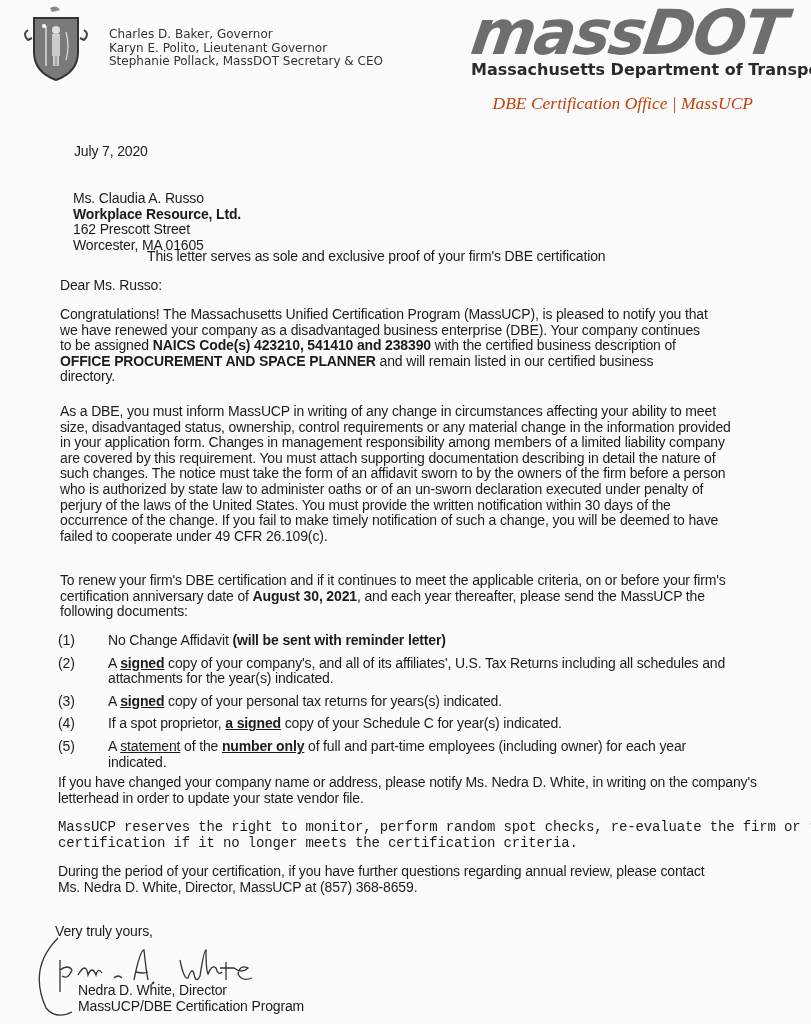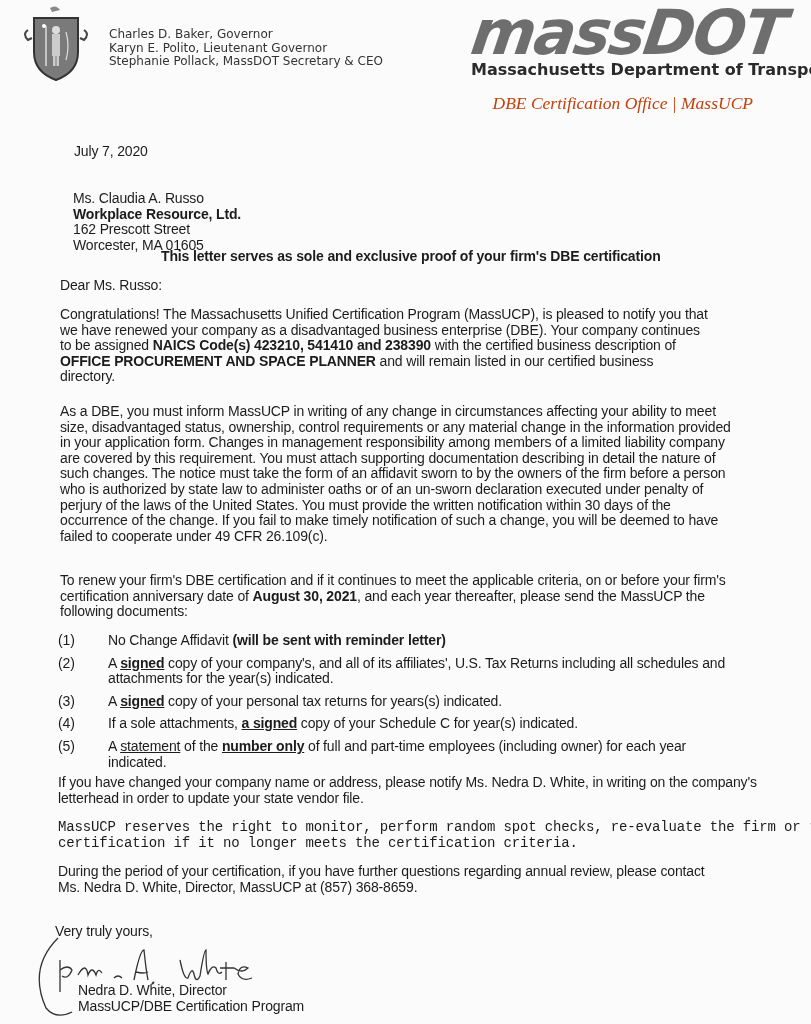--- a/index.html
+++ b/index.html
@@ -16,21 +16,21 @@
   .logo { position: absolute; left: 470px; top: 2px; width: 300px; }
   .logo-word { font-family: "DejaVu Sans", sans-serif; font-style: italic; font-weight: bold; font-size: 62px; color: #6e6e6e; letter-spacing: -2px; line-height: 62px; margin-left: 2px; transform: skewX(-8deg); }
   .logo-sub { font-family: "DejaVu Sans", sans-serif; font-weight: bold; font-size: 16px; color: #2a2a2a; margin-top: -4px; margin-left: 1px; white-space: nowrap; }
   .office { position: absolute; right: 58px; top: 93px; font-family: "Liberation Serif", serif; font-style: italic; font-size: 17.5px; color: #c2410c; white-space: nowrap; }
 
   .text { position: absolute; font-size: 14px; line-height: 15.6px; white-space: nowrap; letter-spacing: -0.15px; }
   .b { font-weight: bold; }
   .u { text-decoration: underline; }
   .date { left: 74px; top: 144px; }
   .addr { left: 73px; top: 175px; margin-top: 16px; }
-  .subject { left: 161px; top: 249px; font-weight: bold; }
+  .subject { left: 147px; top: 249px; font-weight: normal; }
   .salute { left: 60px; top: 278px; }
   .para { left: 60px; }
   .p1 { top: 307px; }
   .p2 { top: 404px; }
   .p3 { top: 573px; }
   .list { left: 58px; }
   .list .row { display: flex; margin-bottom: 7px; }
   .list .num { width: 50px; }
   .li1 { top: 633px; }
   .p4 { top: 775px; left: 58px; }
@@ -117,21 +117,21 @@
       <div><span>A </span><span class="b u">signed</span><span> copy of your company's, and all of its affiliates', U.S. Tax Returns including all schedules and</span></div>
       <div>attachments for the year(s) indicated.</div>
     </div>
   </div>
   <div class="row">
     <div class="num">(3)</div>
     <div><span>A </span><span class="b u">signed</span><span> copy of your personal tax returns for years(s) indicated.</span></div>
   </div>
   <div class="row">
     <div class="num">(4)</div>
-    <div><span>If a sole attachments, </span><span class="b u">a signed</span><span> copy of your Schedule C for year(s) indicated.</span></div>
+    <div><span>If a spot proprietor, </span><span class="b u">a signed</span><span> copy of your Schedule C for year(s) indicated.</span></div>
   </div>
   <div class="row">
     <div class="num">(5)</div>
     <div>
       <div><span>A </span><span class="u">statement</span><span> of the </span><span class="b u">number only</span><span> of full and part-time employees (including owner) for each year</span></div>
       <div>indicated.</div>
     </div>
   </div>
 </div>
 

